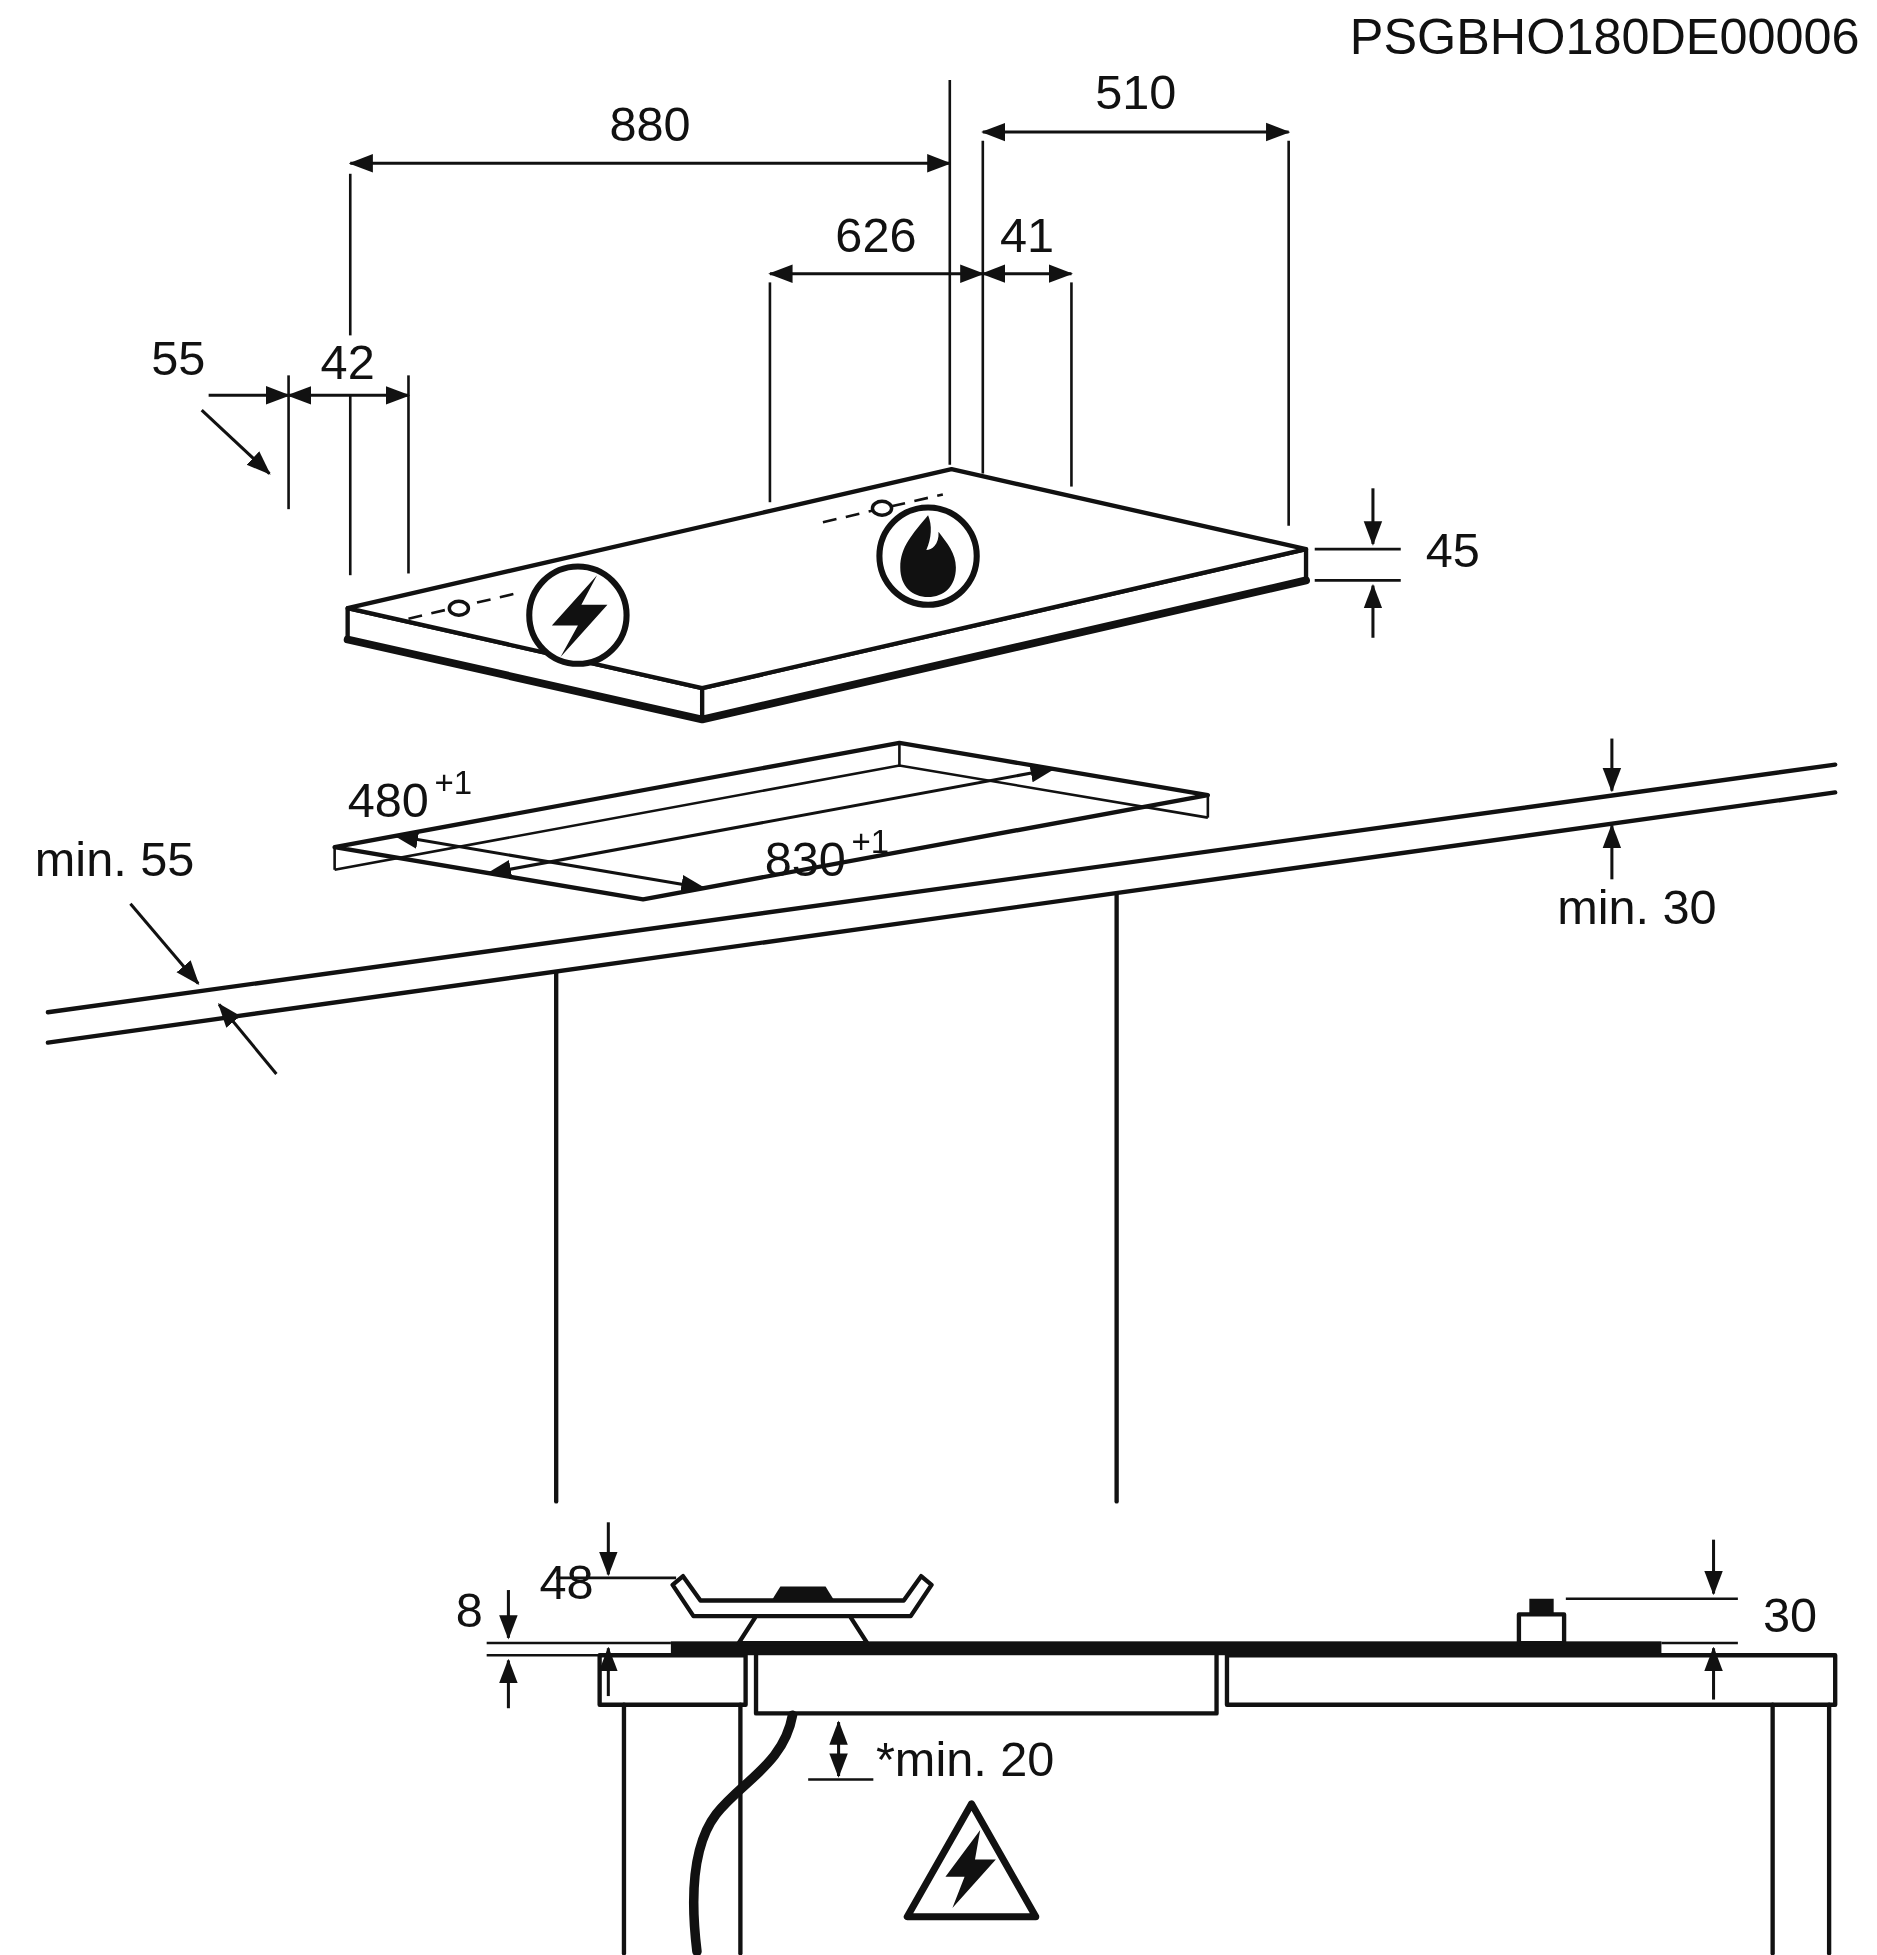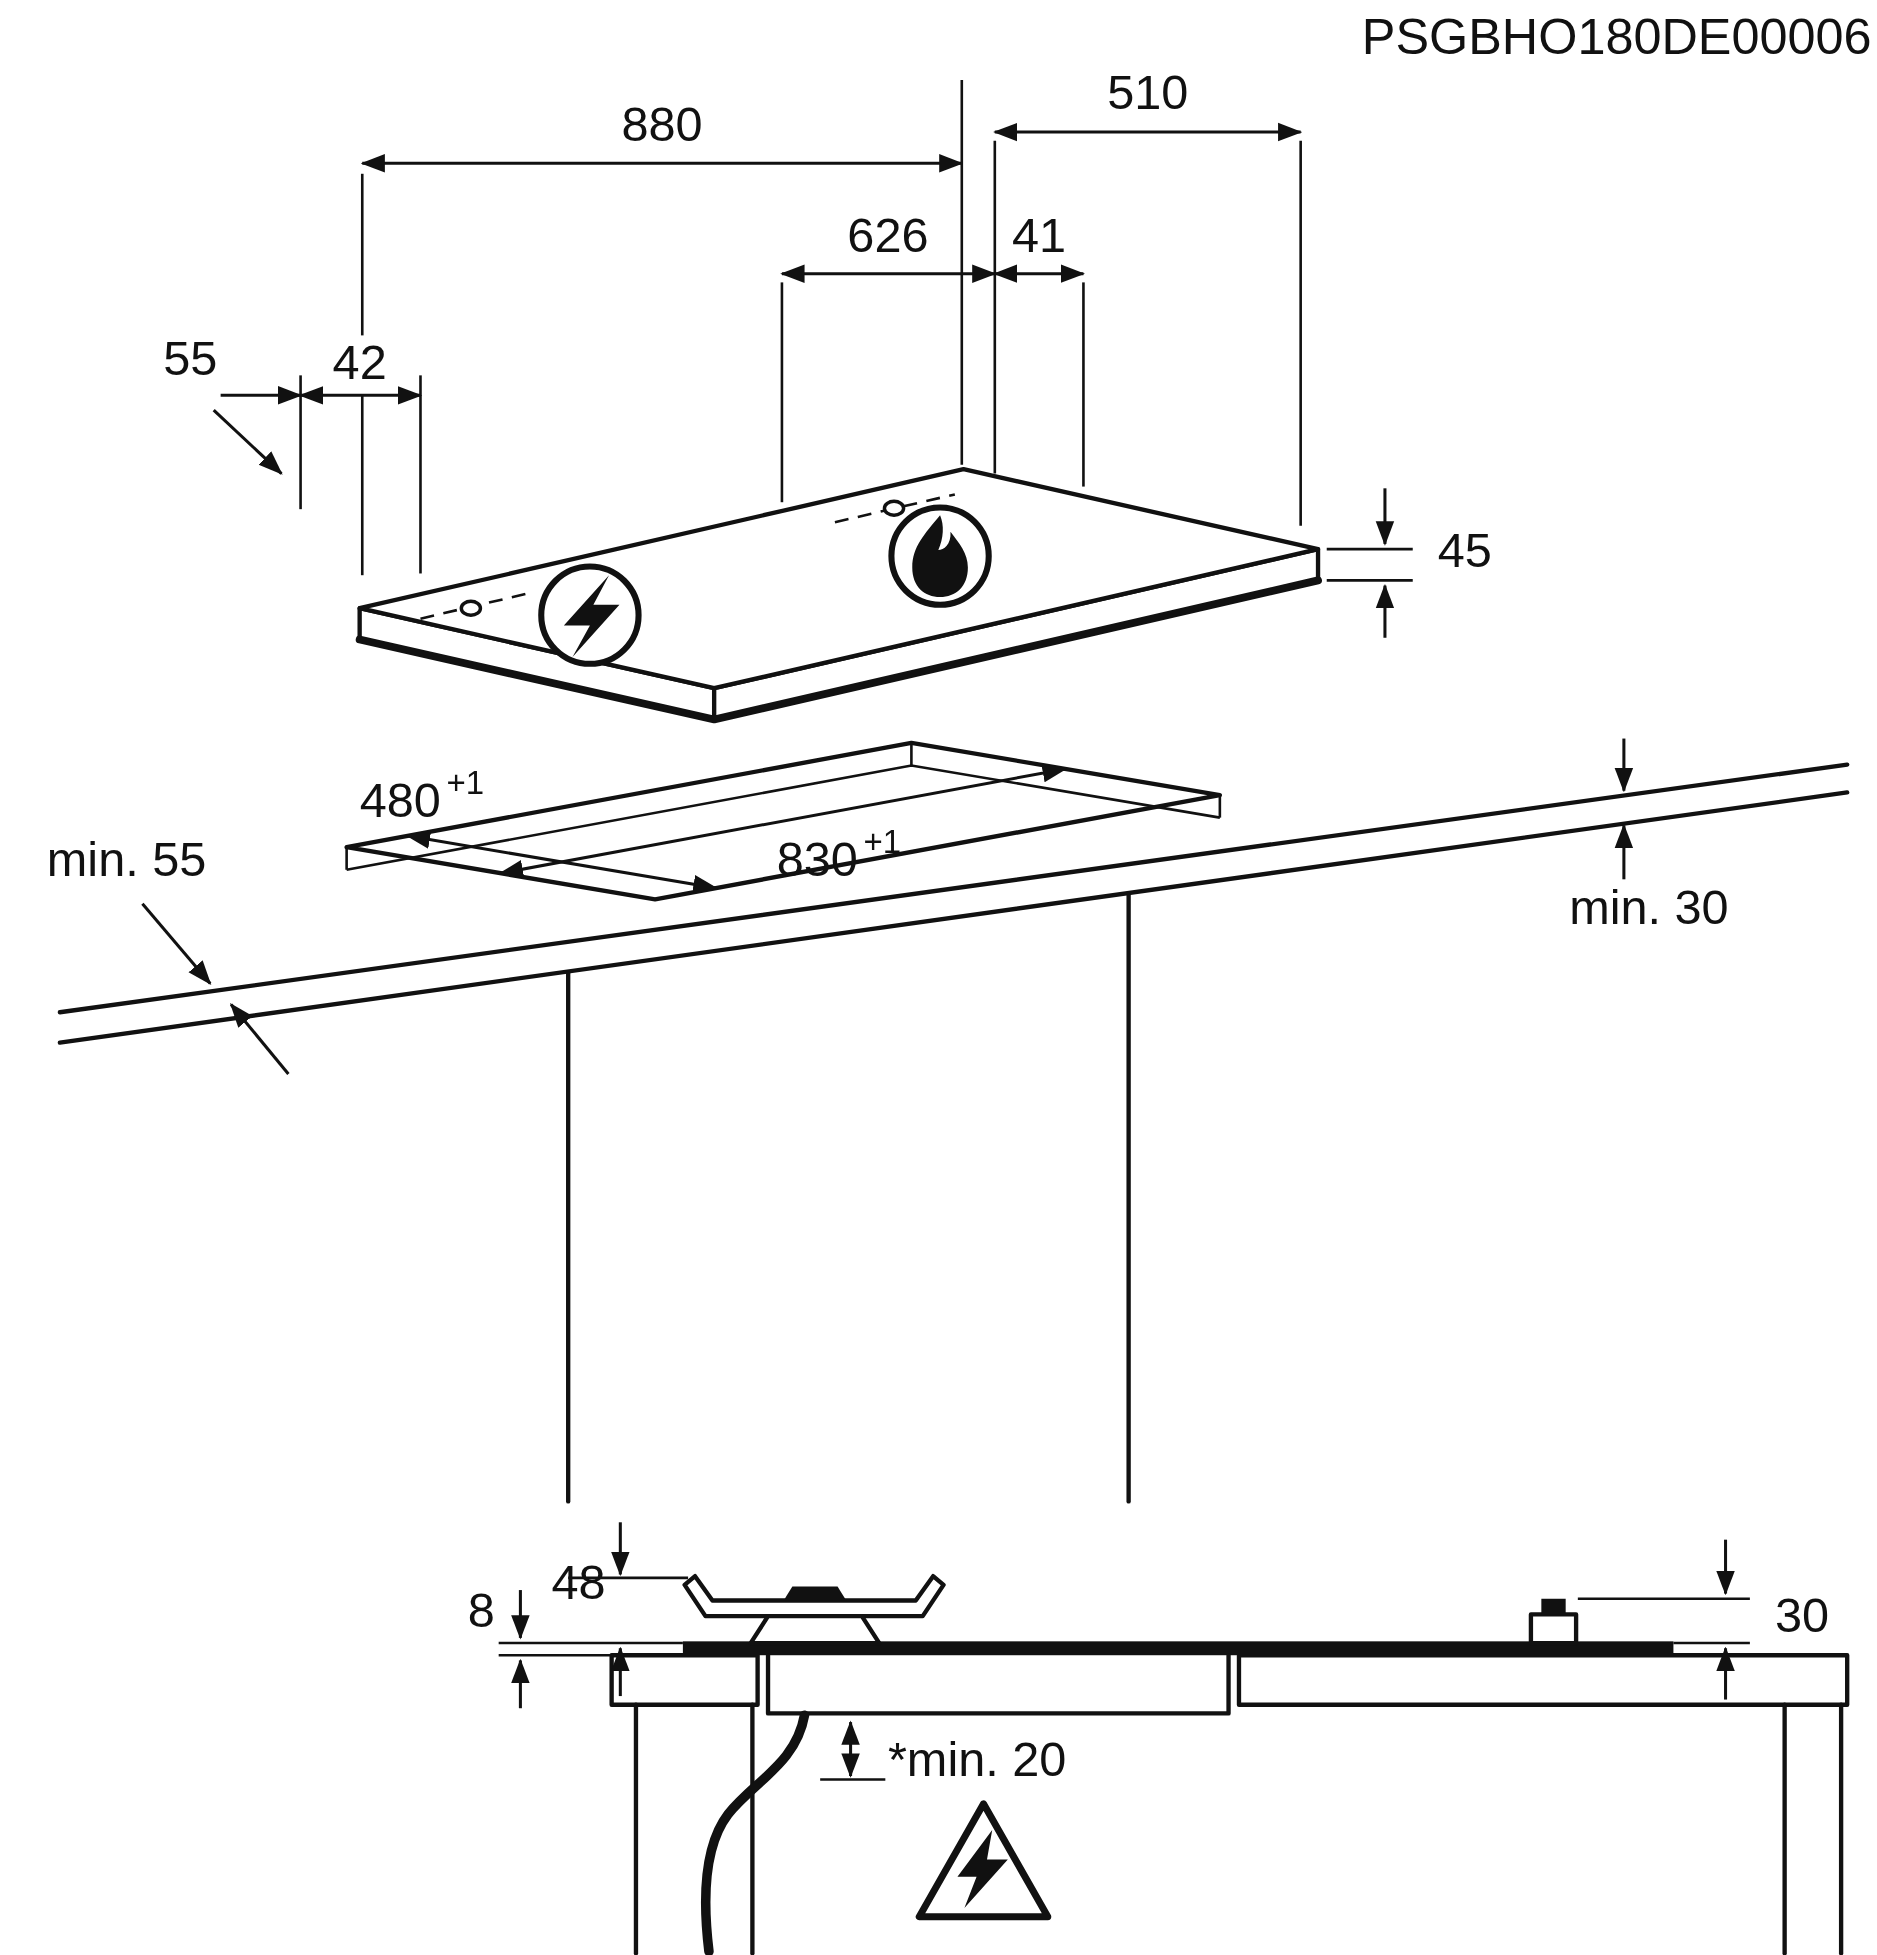--- a/index.html
+++ b/index.html
@@ -1,16 +1,16 @@
 <!DOCTYPE html>
 <html style="font-size:14px"><head>
 <meta charset="utf-8">
 <style>
   html,body{margin:0;padding:0;background:#ffffff;}
-  .page{width:1571px;height:1955px;background:#fff;position:relative;font-family:"Liberation Sans",sans-serif;padding-left:12px;}
+  .page{width:1571px;height:1955px;background:#fff;position:relative;font-family:"Liberation Sans",sans-serif;}
   svg{display:block;}
   .out{fill:none;stroke:#111;stroke-width:5;stroke-linejoin:round;stroke-linecap:round;}
   .outw{fill:#fff;stroke:#111;stroke-width:5;stroke-linejoin:round;}
   .heavy{fill:none;stroke:#111;stroke-width:9;stroke-linecap:round;stroke-linejoin:round;}
   .dim{fill:none;stroke:#111;stroke-width:3.5;}
   .ext{fill:none;stroke:#111;stroke-width:3;}
   .dash{fill:none;stroke:#111;stroke-width:3;stroke-dasharray:16 11;}
   .hole{fill:#fff;stroke:#111;stroke-width:4;}
   .icirc{fill:#fff;stroke:#111;stroke-width:7;}
   .tri{fill:#fff;stroke:#111;stroke-width:8;stroke-linejoin:round;}

